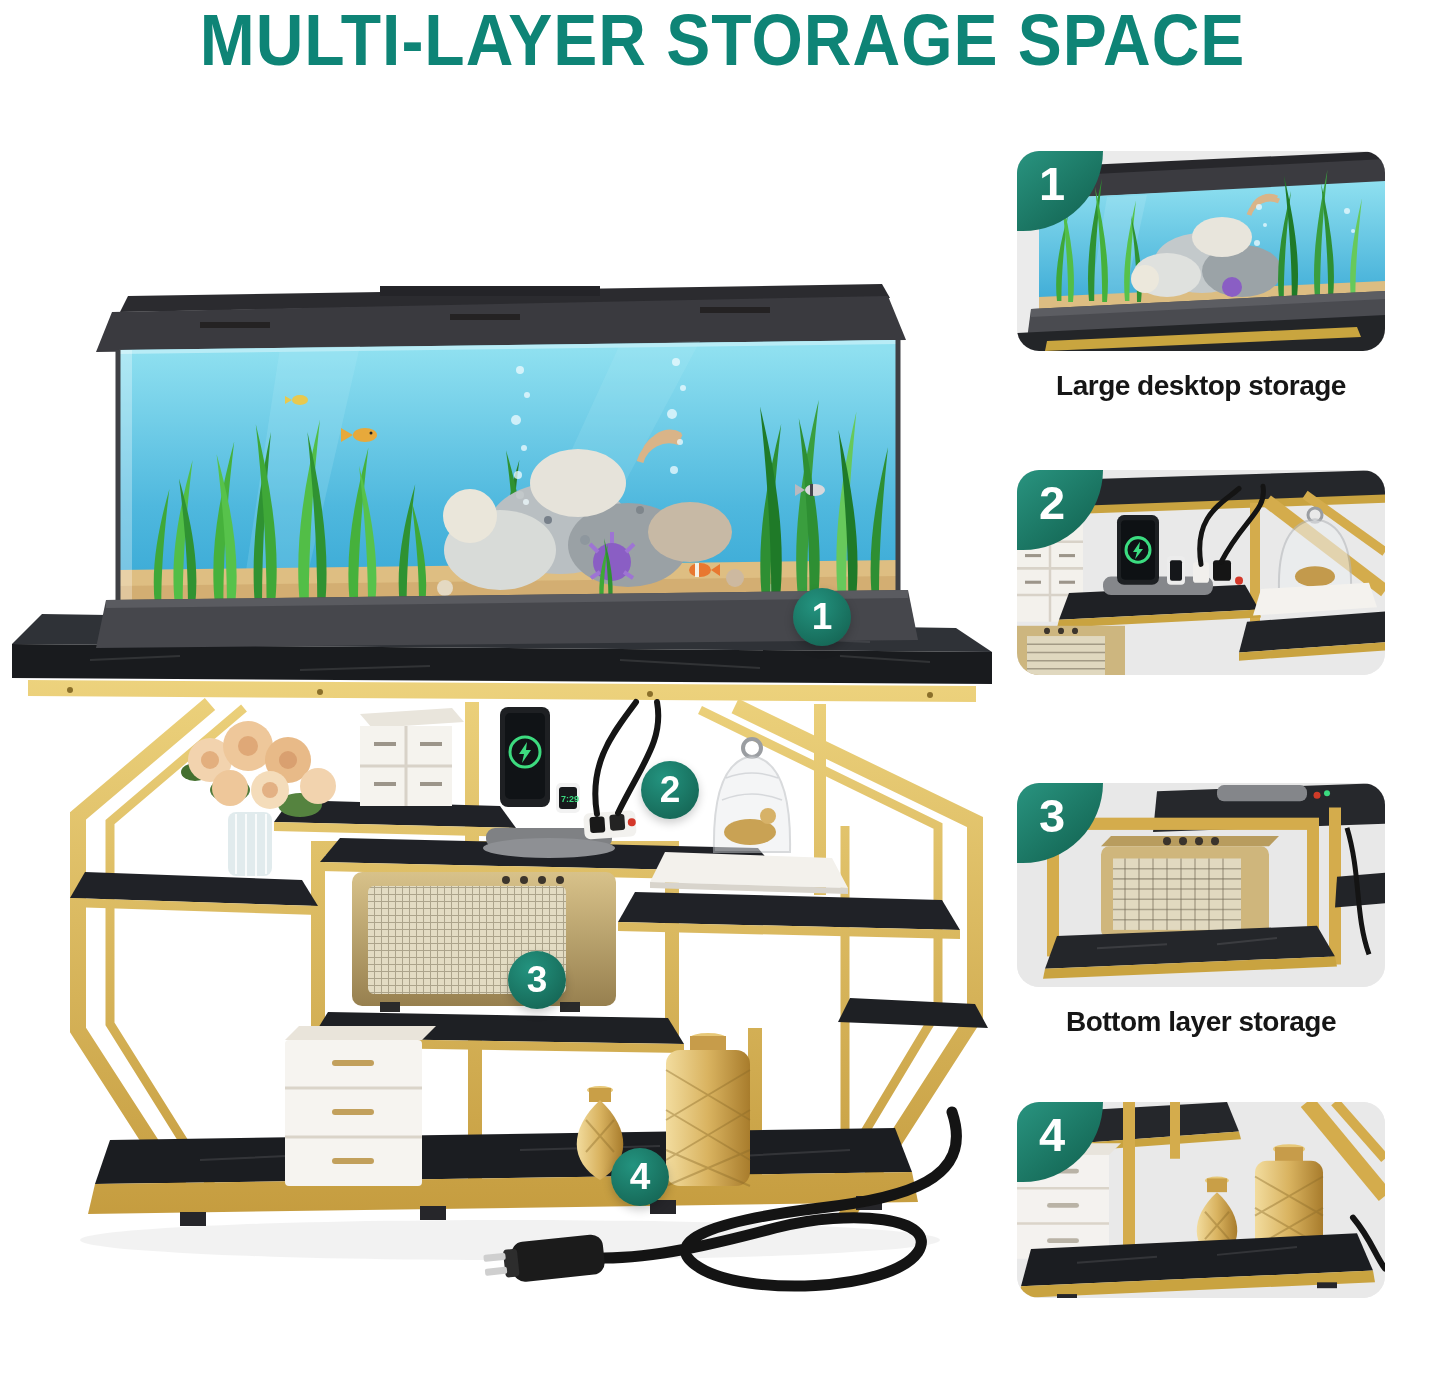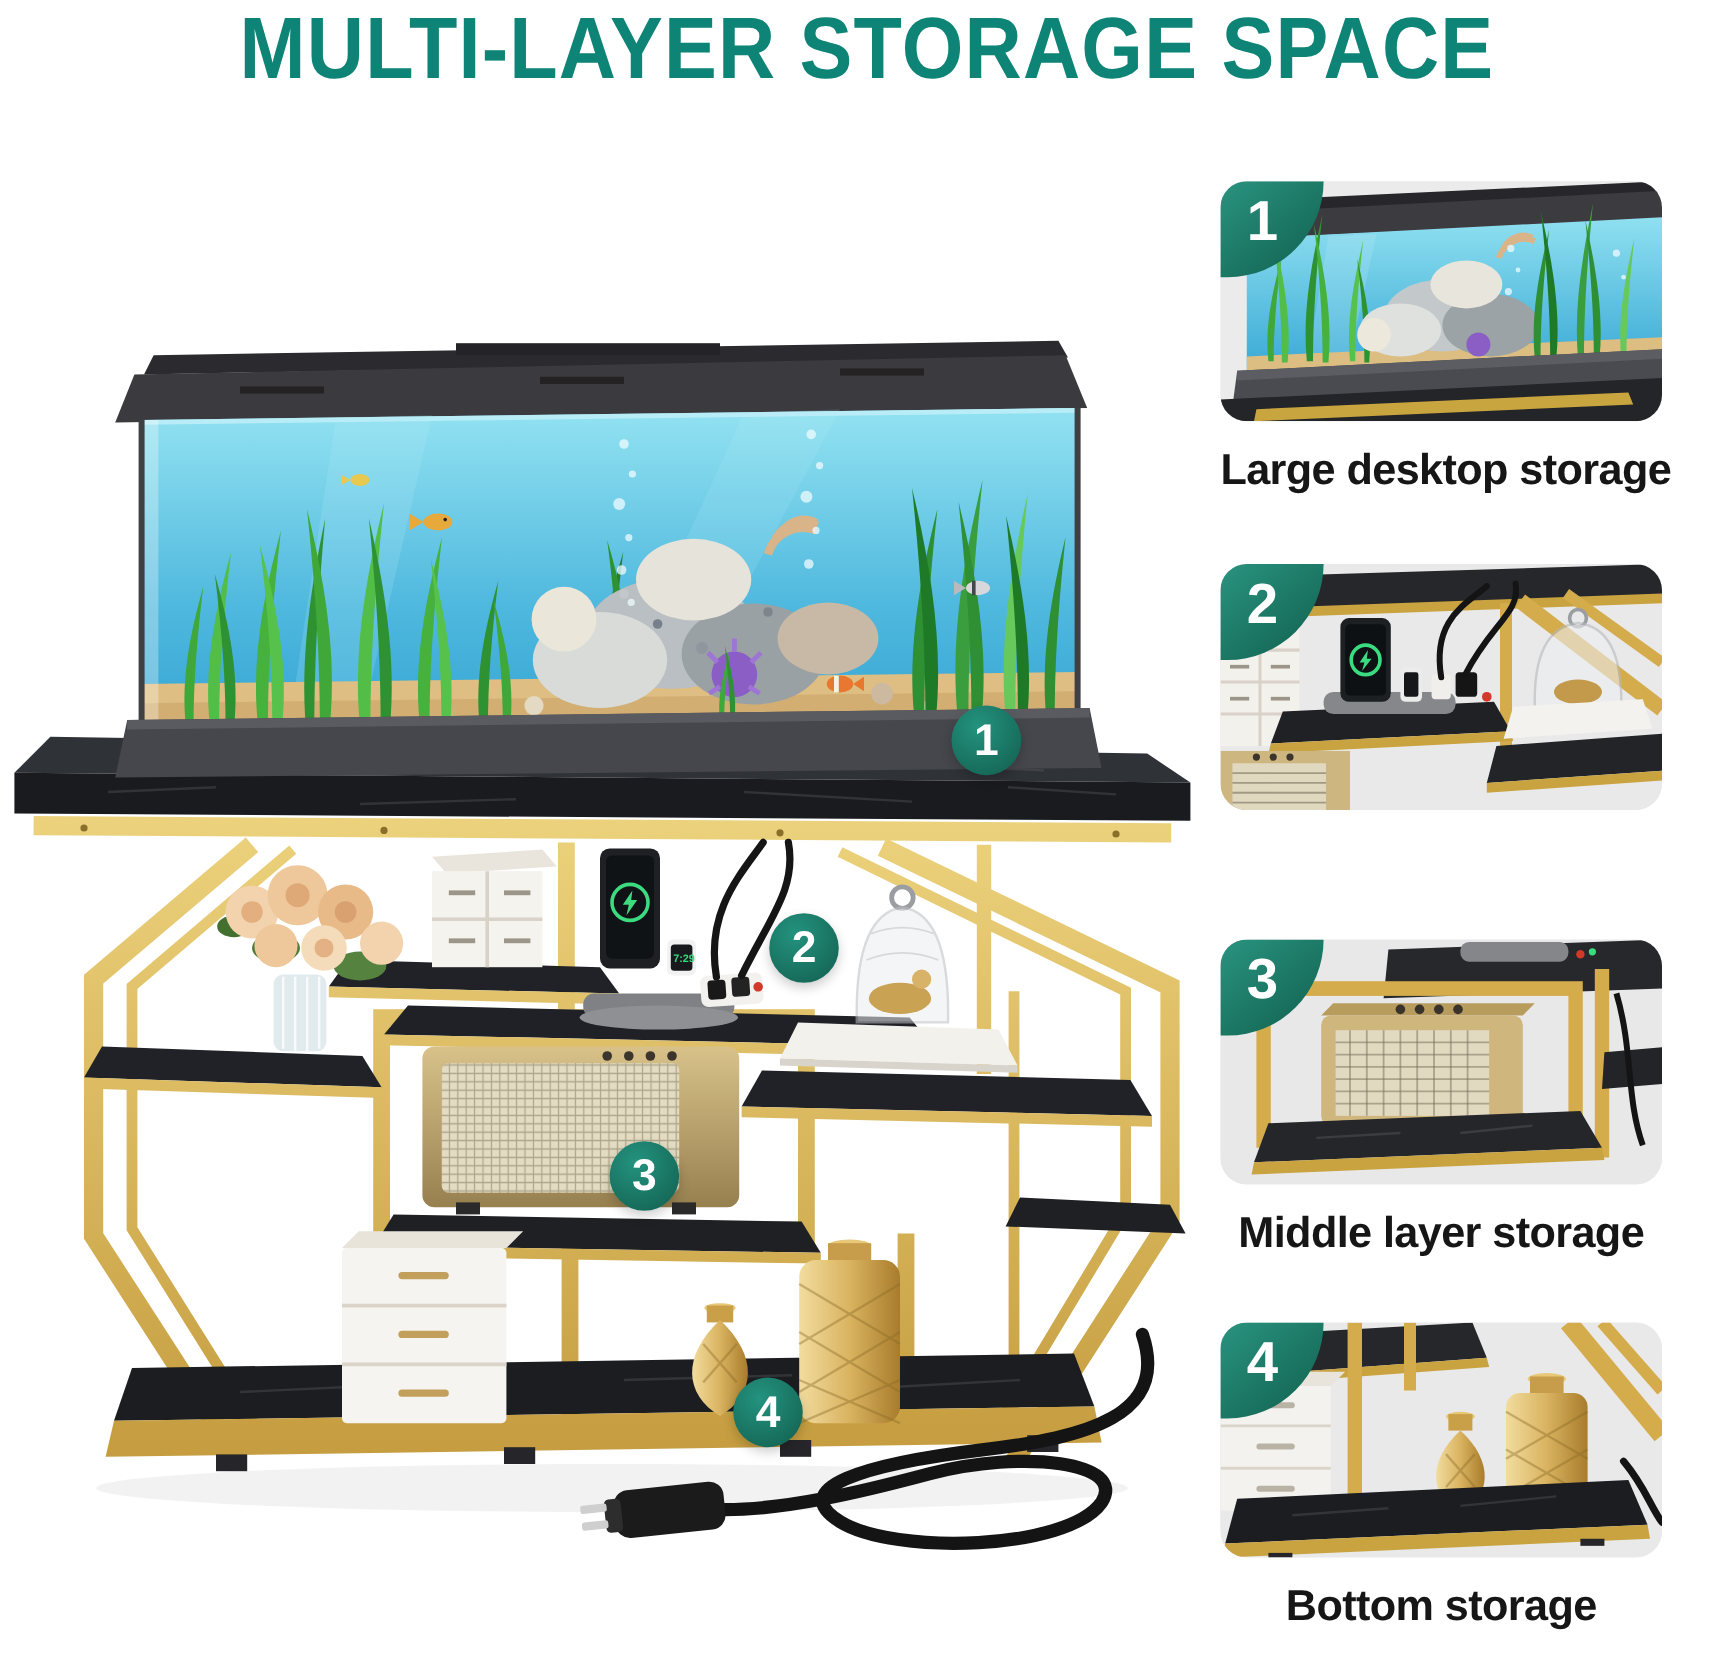--- a/index.html
+++ b/index.html
@@ -29,21 +29,21 @@
     background:#EBEBEB;
   }
   .thumb svg{display:block;}
   .corner-badge{
     position:absolute;top:0;left:0;width:86px;height:80px;
     background:linear-gradient(140deg,#28917D 5%,#11614F 95%);
     border-radius:22px 0 90px 0;color:#fff;
   }
   .corner-badge span{position:absolute;top:5px;left:22px;font-size:47px;font-weight:bold;}
   .caption{
-    margin-top:19px;text-align:center;font-size:36px;font-weight:bold;
+    margin-top:19px;text-align:center;font-size:28px;font-weight:bold;
     letter-spacing:-0.5px;color:#161616;white-space:nowrap;
   }
 </style>
 </head>
 <body>
 
 <h1 class="page-title">MULTI-LAYER STORAGE SPACE</h1>
 
 <div class="main-figure">
 <svg width="1000" height="1290" viewBox="0 0 1000 1290">
@@ -482,21 +482,21 @@
       <polygon points="40,150 300,140 318,170 28,182" fill="#24262A"></polygon>
       <path d="M80,162 L150,158 M200,158 L260,152" stroke="#fff" opacity="0.10" stroke-width="2"></path>
       <polygon points="28,182 318,170 320,180 26,192" fill="#C9A340"></polygon>
       <polygon points="320,92 368,88 368,118 318,122" fill="#222428"></polygon>
       <path d="M330,44 C344,90 338,130 352,168" stroke="#141414" stroke-width="5" fill="none"></path>
     </svg>
     <div class="corner-badge">
         <span>3</span>
       </div>
   </div>
-  <figcaption class="caption">Middle layer storage</figcaption>
+  <figcaption class="caption">Bottom layer storage</figcaption>
 </figure>
 
 <figure class="feature-card" style="top:1102px;margin:0;">
   <div class="thumb">
     <svg width="368" height="196" viewBox="0 0 368 200" preserveAspectRatio="none">
       <defs>
         <linearGradient id="gv4" x1="0" y1="0" x2="1" y2="0">
           <stop offset="0" stop-color="#F2DC9E"></stop>
             <stop offset="0.5" stop-color="#D9B360"></stop>
             <stop offset="1" stop-color="#A87C2C"></stop>
@@ -527,14 +527,13 @@
       <path d="M60,164 L140,158 M200,156 L280,148" stroke="#fff" opacity="0.10" stroke-width="2"></path>
       <polygon points="4,188 356,172 358,184 2,200" fill="#C9A340"></polygon>
       <rect x="40" y="196" width="20" height="6" fill="#26262A"></rect>
         <rect x="300" y="184" width="20" height="6" fill="#26262A"></rect>
       <path d="M336,118 C354,140 358,156 368,170" stroke="#141414" stroke-width="6" fill="none" stroke-linecap="round"></path>
     </svg>
     <div class="corner-badge">
         <span>4</span>
       </div>
   </div>
-  <figcaption class="caption">Bottom storage</figcaption>
 </figure>
 
 </body></html>

